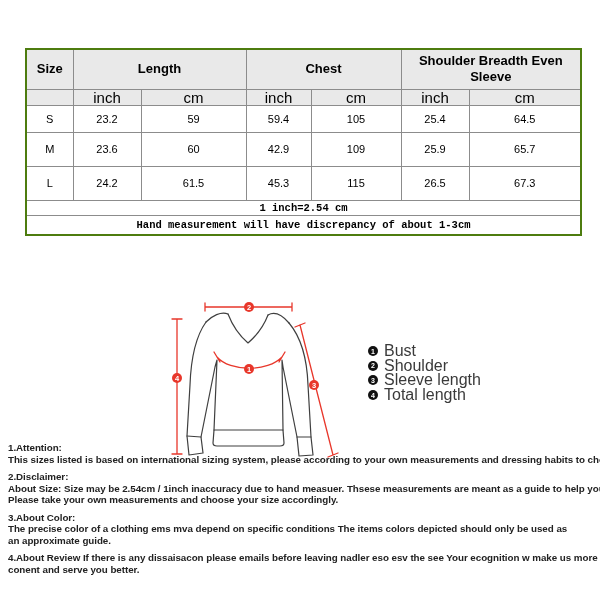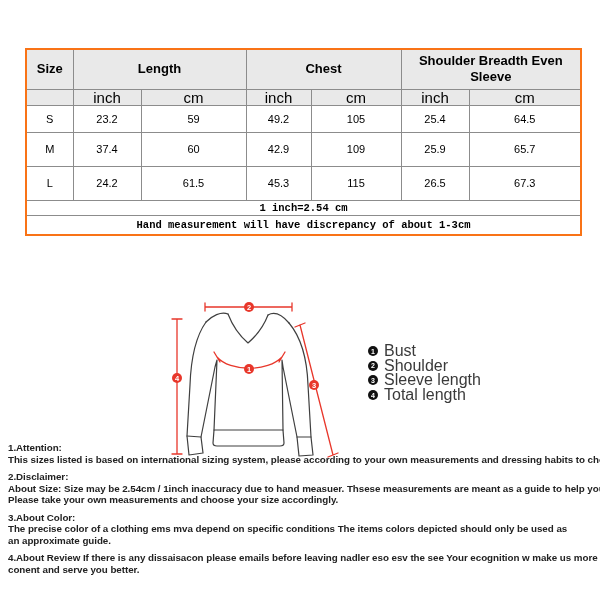--- a/index.html
+++ b/index.html
@@ -5,21 +5,21 @@
   html,body{margin:0;padding:0;}
   body{
     width:600px;height:600px;position:relative;background:#ffffff;
     font-family:"Liberation Sans",sans-serif;color:#000;overflow:hidden;
   }
 
   
   .size-table{
     position:absolute;left:25px;top:48px;width:555px;
     border-collapse:collapse;table-layout:fixed;
-    border:2px solid #f97316;
+    border:2px solid #4d7c0f;
   }
   .size-table td,.size-table th{
     border:1px solid #8c8c8c;text-align:center;vertical-align:middle;
     padding:0;overflow:hidden;
   }
   .r-head1{height:40px;}
   .r-head1 th{background:#e9e9e9;font-size:13px;font-weight:bold;line-height:1.25;}
   .r-head2{height:15px;}
   .r-head2 td{background:#e9e9e9;font-size:15px;line-height:1;}
   .r-s{height:27px;} .r-m{height:34px;} .r-l{height:34px;}
@@ -81,28 +81,28 @@
     <td>cm</td>
     <td>inch</td>
     <td>cm</td>
     <td>inch</td>
     <td>cm</td>
   </tr>
   <tr class="data-row r-s">
     <td>S</td>
     <td>23.2</td>
     <td>59</td>
-    <td>49.2</td>
+    <td>59.4</td>
     <td>105</td>
     <td>25.4</td>
     <td>64.5</td>
   </tr>
   <tr class="data-row r-m">
     <td>M</td>
-    <td>37.4</td>
+    <td>23.6</td>
     <td>60</td>
     <td>42.9</td>
     <td>109</td>
     <td>25.9</td>
     <td>65.7</td>
   </tr>
   <tr class="data-row r-l">
     <td>L</td>
     <td>24.2</td>
     <td>61.5</td>

